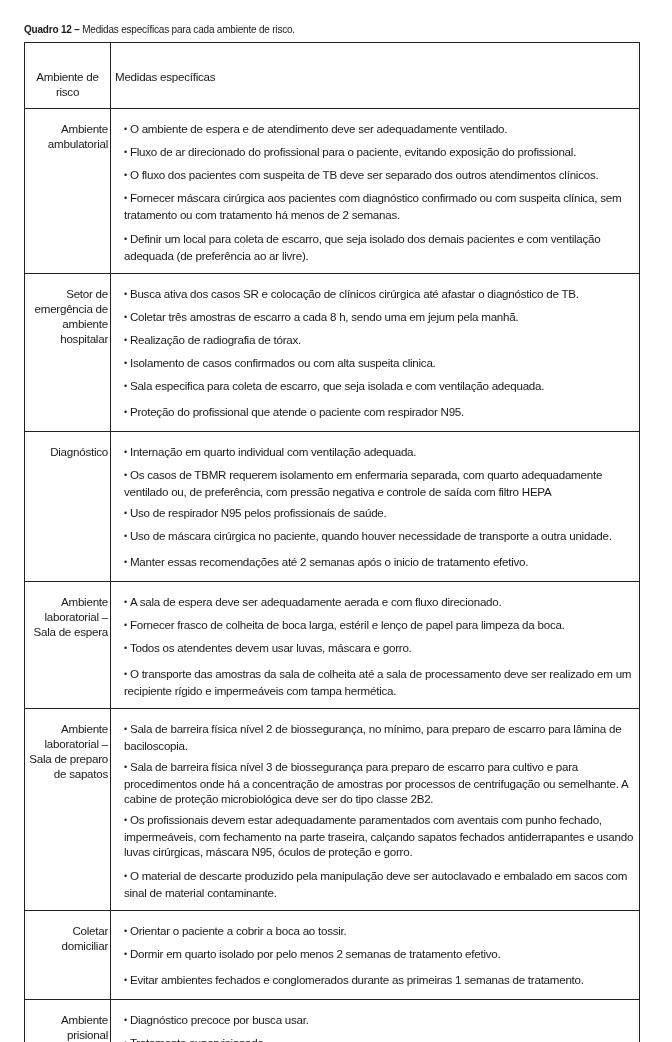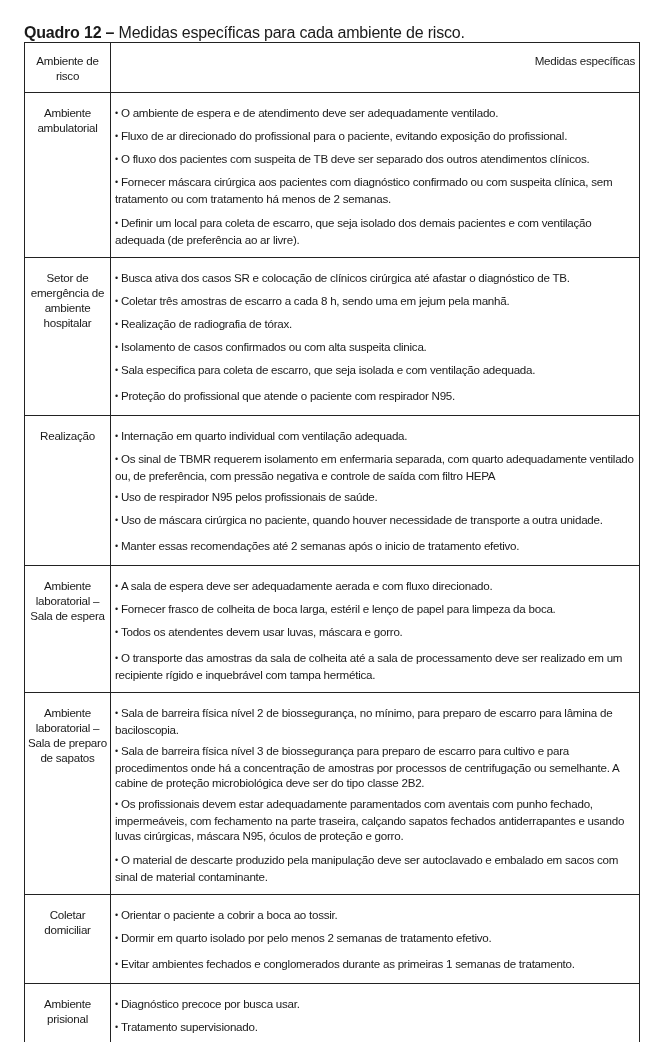--- a/index.html
+++ b/index.html
@@ -1,25 +1,25 @@
 <!DOCTYPE html>
 <html><head>
 <meta charset="utf-8">
 <style>
   html, body { margin: 0; padding: 0; background: #ffffff; }
   body { width: 672px; height: 1042px; position: relative; font-family: "Liberation Sans Narrow", "Liberation Sans", sans-serif; color: #1a1a1a; }
-  .caption { position: absolute; left: 24px; top: 24px; font-size: 16px; letter-spacing: -0.2px; white-space: nowrap; }
+  .caption { position: absolute; left: 24px; top: 24px; font-size: 10px; letter-spacing: -0.2px; white-space: nowrap; }
   .caption b { font-weight: bold; }
   table { position: absolute; left: 24px; top: 42px; width: 616px; border-collapse: collapse; font-size: 11.6px; letter-spacing: -0.25px; line-height: 15px; }
   td, th { border: 1.3px solid #222; vertical-align: top; }
-  th { font-weight: normal; padding: 10px 4px 9px; }
+  th { font-weight: normal; padding: 26px 4px 9px; }
   th.c1 { width: 77px; text-align: center; }
-  th.c2 { text-align: right; vertical-align: top; }
-  td.env { width: 77px; text-align: center; padding: 12px 2px 8px; margin-left: 21px; }
-  td.meas { padding: 12px 4px 8px 4px; }
+  th.c2 { text-align: left; vertical-align: top; }
+  td.env { width: 77px; text-align: right; padding: 12px 2px 8px; margin-left: 21px; }
+  td.meas { padding: 12px 4px 8px 13px; }
   .item { margin-bottom: 6px; }
   .item:last-child { margin-bottom: 2px; margin-top: 9px; }
   .bullet { font-size: 9px; margin-right: 3px; position: relative; top: -1px; }
 </style>
 </head>
 <body>
 
 <div class="caption"><b>Quadro 12 –</b><span> Medidas específicas para cada ambiente de risco.</span></div>
 
 <table>
@@ -45,36 +45,36 @@
         <td class="meas">
           <div class="item"><span class="bullet">•</span><span>Busca ativa dos casos SR e colocação de clínicos cirúrgica até afastar o diagnóstico de TB.</span></div>
           <div class="item"><span class="bullet">•</span><span>Coletar três amostras de escarro a cada 8 h, sendo uma em jejum pela manhã.</span></div>
           <div class="item"><span class="bullet">•</span><span>Realização de radiografia de tórax.</span></div>
           <div class="item"><span class="bullet">•</span><span>Isolamento de casos confirmados ou com alta suspeita clinica.</span></div>
           <div class="item"><span class="bullet">•</span><span>Sala especifica para coleta de escarro, que seja isolada e com ventilação adequada.</span></div>
           <div class="item"><span class="bullet">•</span><span>Proteção do profissional que atende o paciente com respirador N95.</span></div>
         </td>
       </tr>
       <tr>
-        <td class="env">Realização</td>
+        <td class="env">Diagnóstico</td>
         <td class="meas">
           <div class="item"><span class="bullet">•</span><span>Internação em quarto individual com ventilação adequada.</span></div>
-          <div class="item"><span class="bullet">•</span><span>Os sinal de TBMR requerem isolamento em enfermaria separada, com quarto adequadamente ventilado ou, de preferência, com pressão negativa e controle de saída com filtro HEPA</span></div>
+          <div class="item"><span class="bullet">•</span><span>Os casos de TBMR requerem isolamento em enfermaria separada, com quarto adequadamente ventilado ou, de preferência, com pressão negativa e controle de saída com filtro HEPA</span></div>
           <div class="item"><span class="bullet">•</span><span>Uso de respirador N95 pelos profissionais de saúde.</span></div>
           <div class="item"><span class="bullet">•</span><span>Uso de máscara cirúrgica no paciente, quando houver necessidade de transporte a outra unidade.</span></div>
           <div class="item"><span class="bullet">•</span><span>Manter essas recomendações até 2 semanas após o inicio de tratamento efetivo.</span></div>
         </td>
       </tr>
       <tr>
         <td class="env">Ambiente laboratorial – Sala de espera</td>
         <td class="meas">
           <div class="item"><span class="bullet">•</span><span>A sala de espera deve ser adequadamente aerada e com fluxo direcionado.</span></div>
           <div class="item"><span class="bullet">•</span><span>Fornecer frasco de colheita de boca larga, estéril e lenço de papel para limpeza da boca.</span></div>
           <div class="item"><span class="bullet">•</span><span>Todos os atendentes devem usar luvas, máscara e gorro.</span></div>
-          <div class="item"><span class="bullet">•</span><span>O transporte das amostras da sala de colheita até a sala de processamento deve ser realizado em um recipiente rígido e inquebrável com tampa hermética.</span></div>
+          <div class="item"><span class="bullet">•</span><span>O transporte das amostras da sala de colheita até a sala de processamento deve ser realizado em um recipiente rígido e impermeáveis com tampa hermética.</span></div>
         </td>
       </tr>
       <tr>
         <td class="env">Ambiente laboratorial – Sala de preparo de sapatos</td>
         <td class="meas">
           <div class="item"><span class="bullet">•</span><span>Sala de barreira física nível 2 de biossegurança, no mínimo, para preparo de escarro para lâmina de baciloscopia.</span></div>
           <div class="item"><span class="bullet">•</span><span>Sala de barreira física nível 3 de biossegurança para preparo de escarro para cultivo e para procedimentos onde há a concentração de amostras por processos de centrifugação ou semelhante. A cabine de proteção microbiológica deve ser do tipo classe 2B2.</span></div>
           <div class="item"><span class="bullet">•</span><span>Os profissionais devem estar adequadamente paramentados com aventais com punho fechado, impermeáveis, com fechamento na parte traseira, calçando sapatos fechados antiderrapantes e usando luvas cirúrgicas, máscara N95, óculos de proteção e gorro.</span></div>
           <div class="item"><span class="bullet">•</span><span>O material de descarte produzido pela manipulação deve ser autoclavado e embalado em sacos com sinal de material contaminante.</span></div>
         </td>

